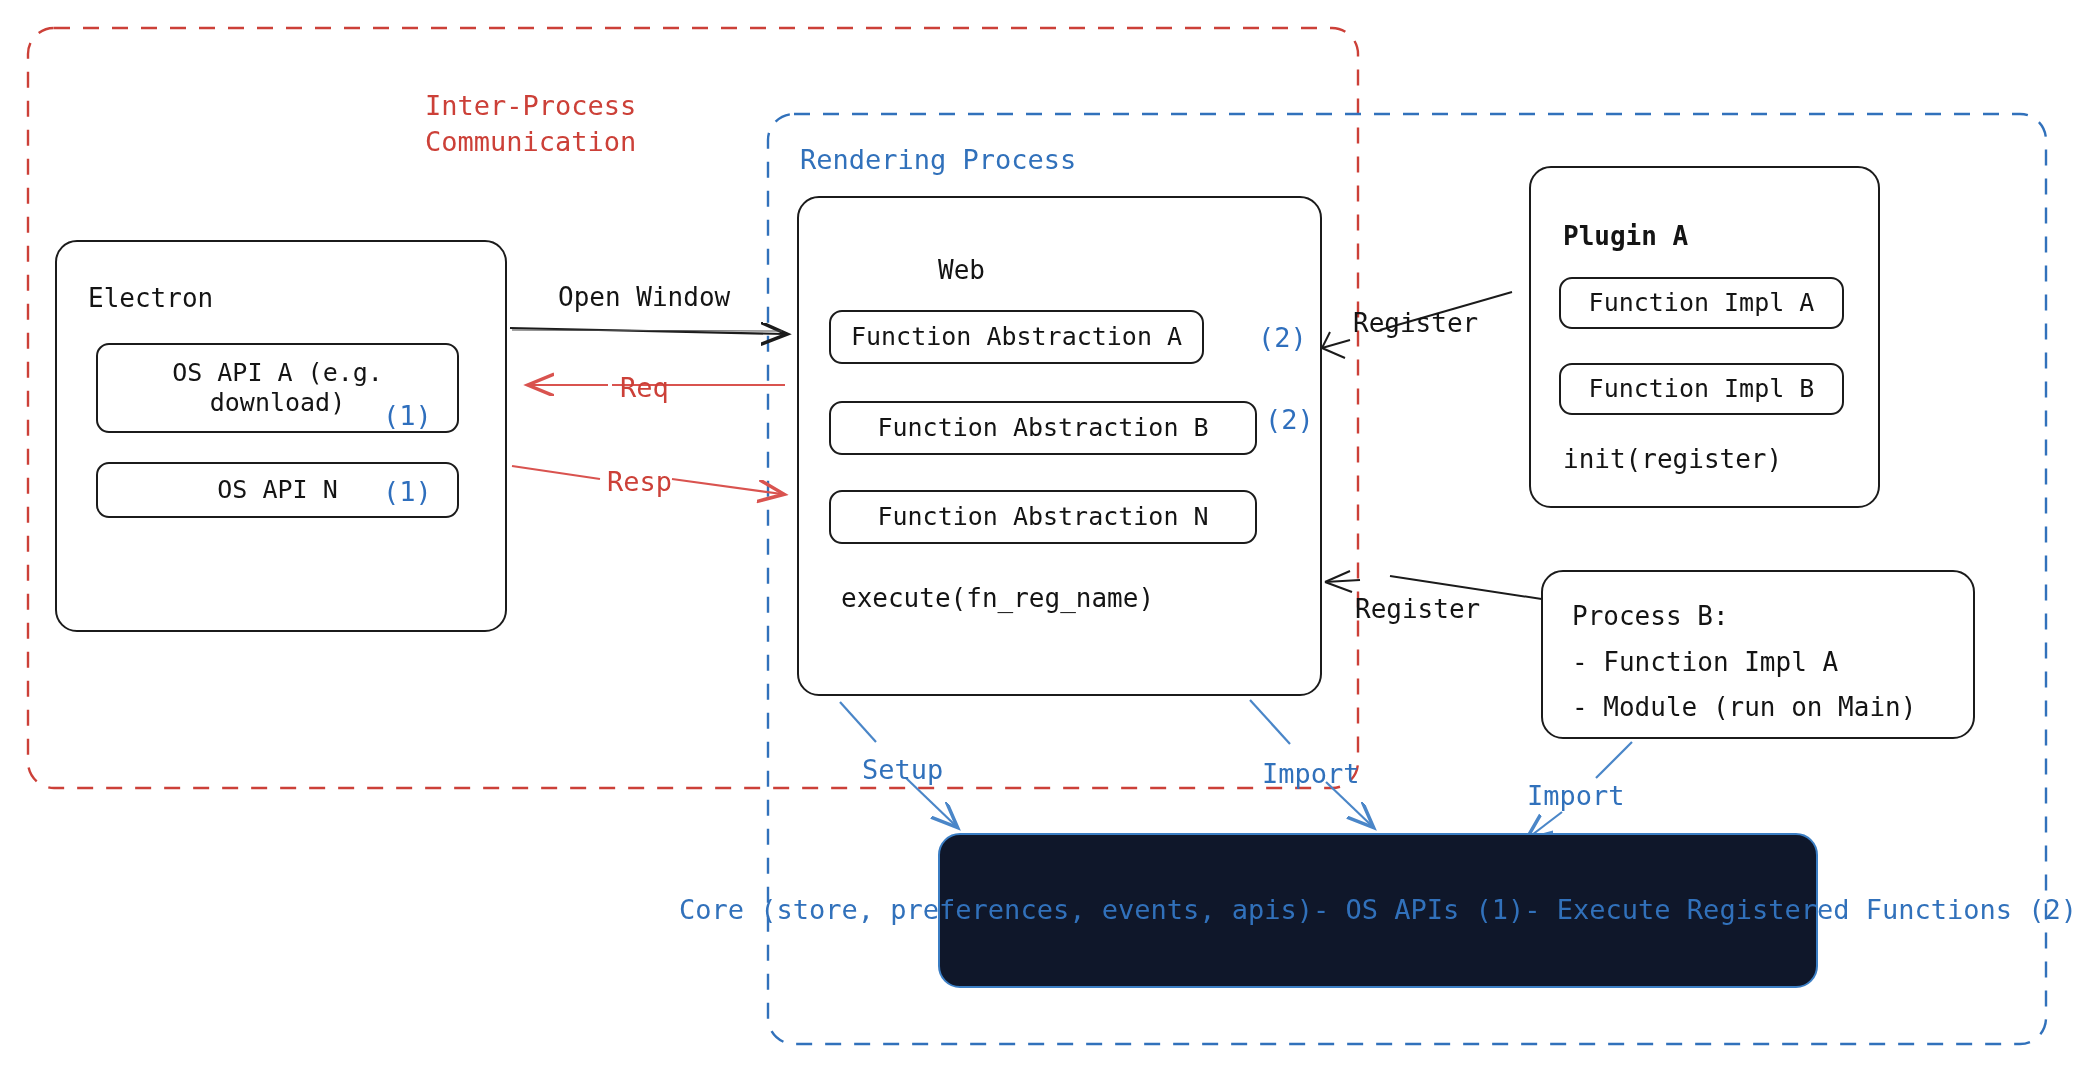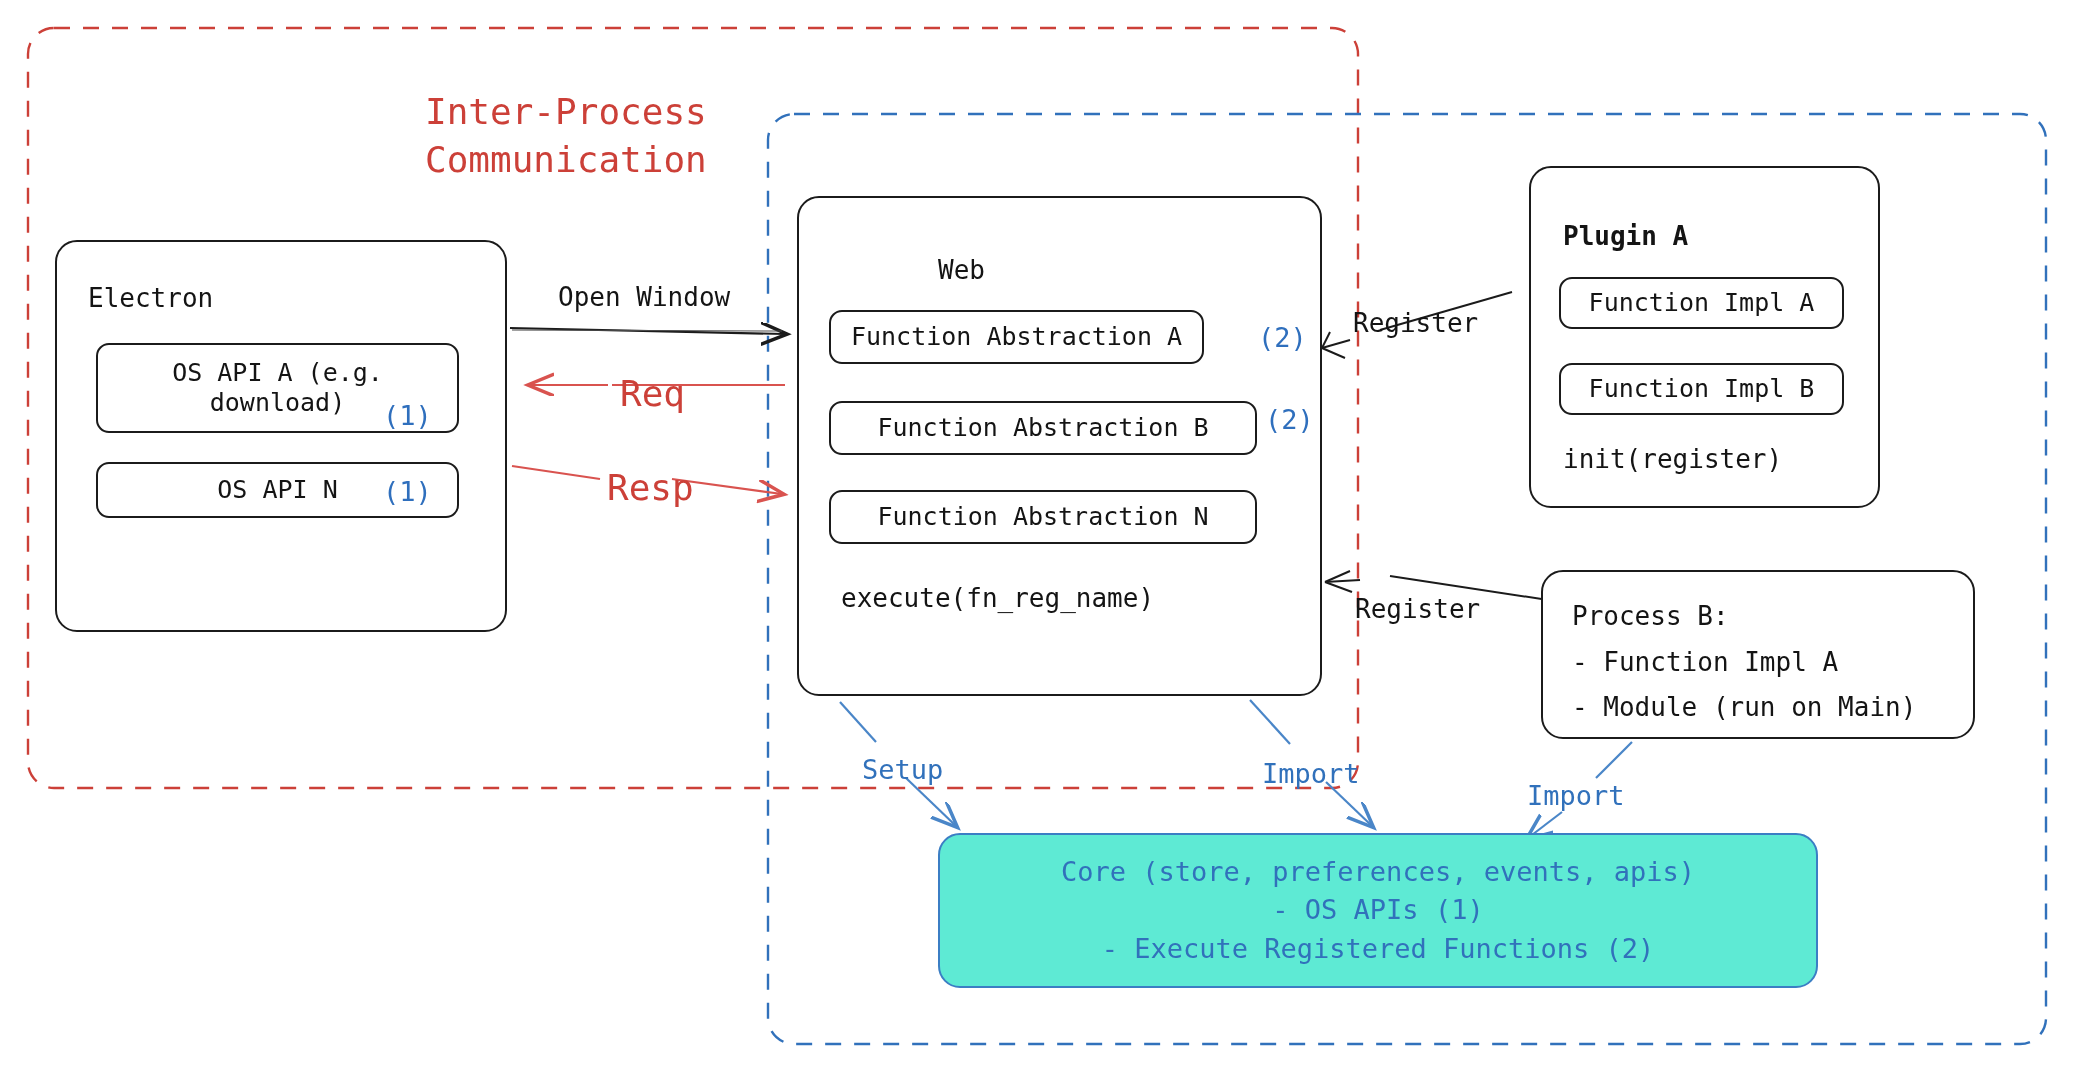--- a/index.html
+++ b/index.html
@@ -57,21 +57,21 @@
   .freetext {
     position: absolute;
     font-size: 26px;
     color: #141414;
     white-space: pre;
     line-height: 1.3;
   }
   .lbl-red {
     position: absolute;
     color: #cc4038;
-    font-size: 36px;
+    font-size: 27px;
     white-space: pre;
     line-height: 1.32;
   }
   .lbl-blue {
     position: absolute;
     color: #3171bb;
     font-size: 27px;
     white-space: pre;
     line-height: 1.32;
   }
@@ -79,23 +79,23 @@
     position: absolute;
     color: #2f6fbd;
     font-size: 27px;
     white-space: pre;
   }
   .core-box {
     position: absolute;
     box-sizing: border-box;
     border: 2.2px solid #3b7ec4;
     border-radius: 22px;
-    background: #5eead4;
+    background: #0f172a;
     display: flex;
-    flex-direction: column;
+    flex-direction: row;
     align-items: center;
     justify-content: center;
     color: #3171bb;
     font-size: 27px;
     line-height: 1.42;
     white-space: pre;
   }
   .core-line { display: block; }
 </style>
 </head>
@@ -165,20 +165,21 @@
 
     <g>
       <path d="M1632,742 L1596,778" fill="none" stroke="#4a86c8" stroke-width="2.2"></path>
       <path d="M1562,812 L1528,838" fill="none" stroke="#4a86c8" stroke-width="2.2" marker-end="url(#ah-blue)"></path>
     </g>
   </svg>
 
   <div class="lbl-red" style="left:425px; top:88px;">Inter-Process
 Communication</div>
 
+  <div class="lbl-blue" style="left:800px; top:142px;">Rendering Process</div>
 
   <div class="node" style="left:55px; top:240px; width:452px; height:392px;">
   </div>
   <div class="node-title" style="left:88px; top:283px;">Electron</div>
 
   <div class="pill" style="left:96px; top:343px; width:363px; height:90px;">
     <span>OS API A (e.g.
 download)</span>
   </div>
   <div class="marker-blue" style="left:383px; top:400px;">(1)</div>

